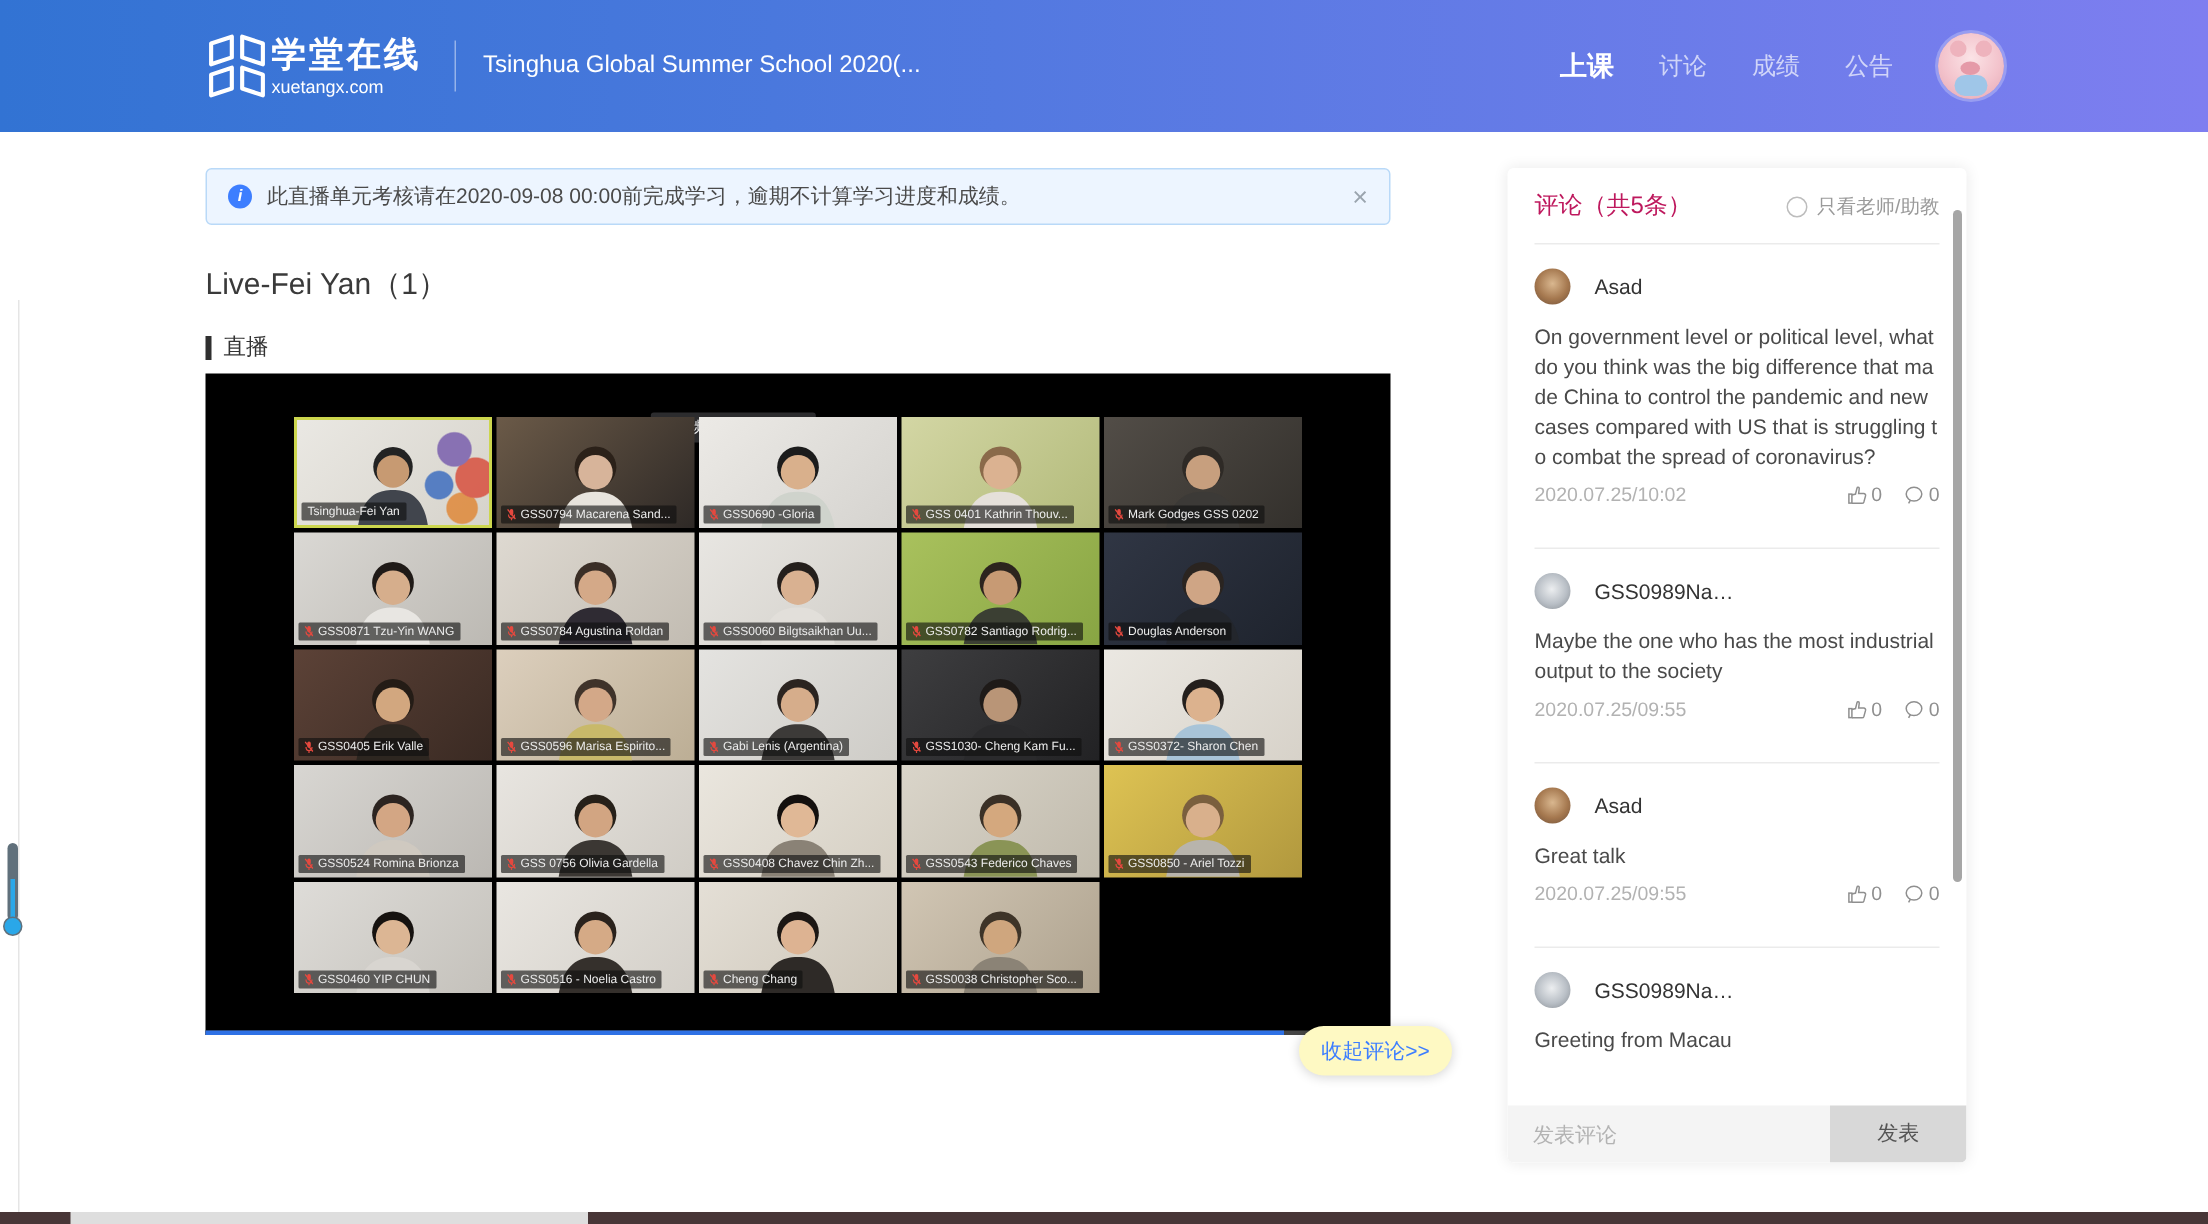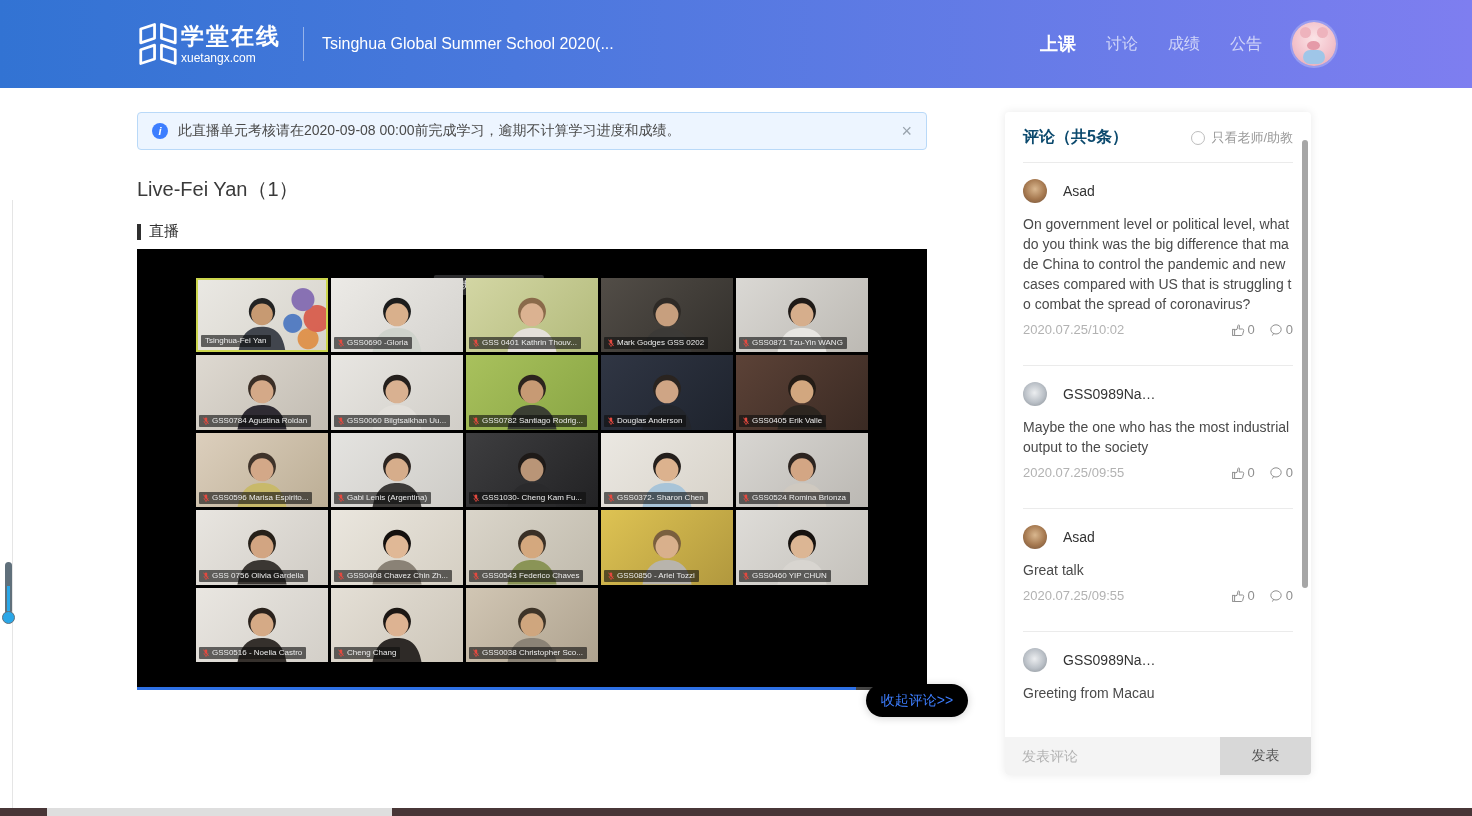--- a/index.html
+++ b/index.html
@@ -63,30 +63,30 @@
     opacity:.85; }
   .tile .label { position:absolute; left:3px; bottom:3px; max-width:calc(100% - 8px);
     background:rgba(15,15,15,.62); color:#ececec; font-size:8px; line-height:1;
     padding:2px 4px; border-radius:1px; display:flex; align-items:center; gap:3px;
     white-space:nowrap; overflow:hidden; }
   .mic { flex:0 0 auto; }
   .progress { position:absolute; left:0; bottom:0; width:100%; height:3px; background:#454545; }
   .progress .fill { height:100%; width:91%; background:#2e71e5; }
 
   .collapse-btn { position:absolute; left:866px; top:684px; width:102px; height:33px;
-    background:#000000; border-radius:17px; box-shadow:0 1px 8px rgba(0,0,0,.18);
+    background:#fef9c3; border-radius:17px; box-shadow:0 1px 8px rgba(0,0,0,.18);
     display:flex; align-items:center; justify-content:center;
     color:#3d7eff; font-size:14px; cursor:pointer; z-index:5; }
 
   
   .panel { position:absolute; left:1005px; top:112px; width:306px; height:663px;
     background:#fff; border-radius:4px; box-shadow:0 0 10px rgba(0,0,0,.09); overflow:hidden; }
   .panel-inner { padding:0 18px; }
   .panel-hdr { display:flex; align-items:center; justify-content:space-between; padding-top:15px; }
-  .panel-title { font-size:16px; color:#0c4a6e; font-weight:700; }
+  .panel-title { font-size:16px; color:#be185d; font-weight:400; }
   .filter { display:flex; align-items:center; gap:6px; cursor:pointer; }
   .radio { width:14px; height:14px; border:1px solid #bdbdbd; border-radius:50%; background:#fff; }
   .filter-label { font-size:13px; color:#9a9a9a; }
   .divider { height:1px; background:#ebebeb; margin-top:14px; }
   .comment { padding-top:16px; }
   .c-head { display:flex; align-items:center; gap:16px; }
   .c-avatar { width:24px; height:24px; border-radius:50%; flex:0 0 24px; }
   .c-avatar.a1 { background:radial-gradient(circle at 50% 42%,#d9b78f 0%,#a5784f 55%,#6e4f38 100%); }
   .c-avatar.a2 { background:radial-gradient(circle at 48% 45%,#eceef0 0%,#b9bfc6 55%,#83898f 100%); }
   .c-author { font-size:14px; color:#333; }
@@ -171,20 +171,35 @@
       <circle cx="50" cy="30" r="17" style="fill:var(--hair)"></circle>
       <circle cx="50" cy="34" r="14" style="fill:var(--skin)"></circle>
       <path d="M20 80 C24 56 36 50 50 50 C64 50 76 56 80 80 Z" style="fill:var(--shirt)"></path>
     </svg>
     <div class="label">
 
       <span class="nm">Tsinghua-Fei Yan</span>
     </div>
   </div>
 
+  <div class="tile" style="--bg1: #6b5a48; --bg2: #2e2926; --skin: #d7b49a; --hair: #2b2119; --shirt: #e8e4dd;">
+    <svg class="person" viewBox="0 0 100 80" preserveAspectRatio="xMidYMax meet">
+      <circle cx="50" cy="30" r="17" style="fill:var(--hair)"></circle>
+      <circle cx="50" cy="34" r="14" style="fill:var(--skin)"></circle>
+      <path d="M20 80 C24 56 36 50 50 50 C64 50 76 56 80 80 Z" style="fill:var(--shirt)"></path>
+    </svg>
+    <div class="label">
+      <svg class="mic" width="6" height="8" viewBox="0 0 6 8">
+        <rect x="1.8" y="0.4" width="2.4" height="4.2" rx="1.2" fill="#e5493f"></rect>
+        <path d="M1 4 a2 2.4 0 0 0 4 0 M3 6.4 V8" stroke="#e5493f" stroke-width="0.8" fill="none"></path>
+        <line x1="0.4" y1="0.6" x2="5.6" y2="7" stroke="#e5493f" stroke-width="0.9"></line>
+      </svg>
+      <span class="nm">GSS0794 Macarena Sand...</span>
+    </div>
+  </div>
 
   <div class="tile" style="--bg1: #eceae6; --bg2: #d5d3cf; --skin: #d9b08c; --hair: #1c1c1c; --shirt: #cfd3cc;">
     <svg class="person" viewBox="0 0 100 80" preserveAspectRatio="xMidYMax meet">
       <circle cx="50" cy="30" r="17" style="fill:var(--hair)"></circle>
       <circle cx="50" cy="34" r="14" style="fill:var(--skin)"></circle>
       <path d="M20 80 C24 56 36 50 50 50 C64 50 76 56 80 80 Z" style="fill:var(--shirt)"></path>
     </svg>
     <div class="label">
       <svg class="mic" width="6" height="8" viewBox="0 0 6 8">
         <rect x="1.8" y="0.4" width="2.4" height="4.2" rx="1.2" fill="#e5493f"></rect>

